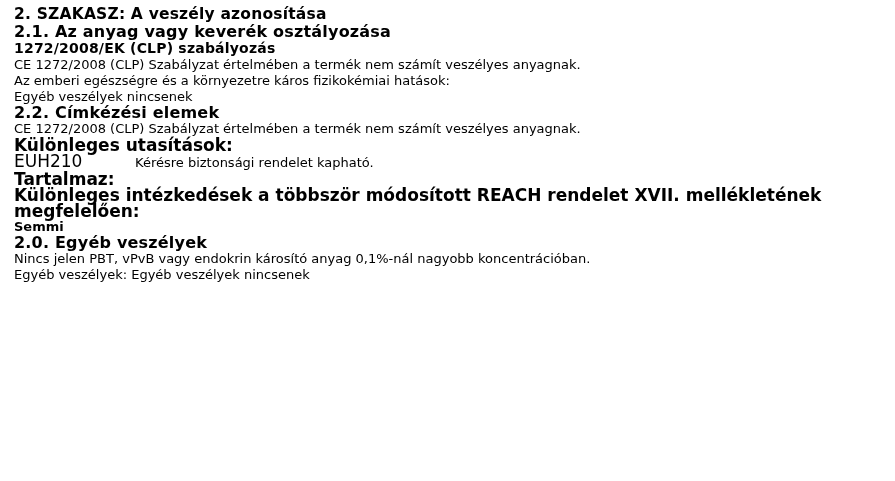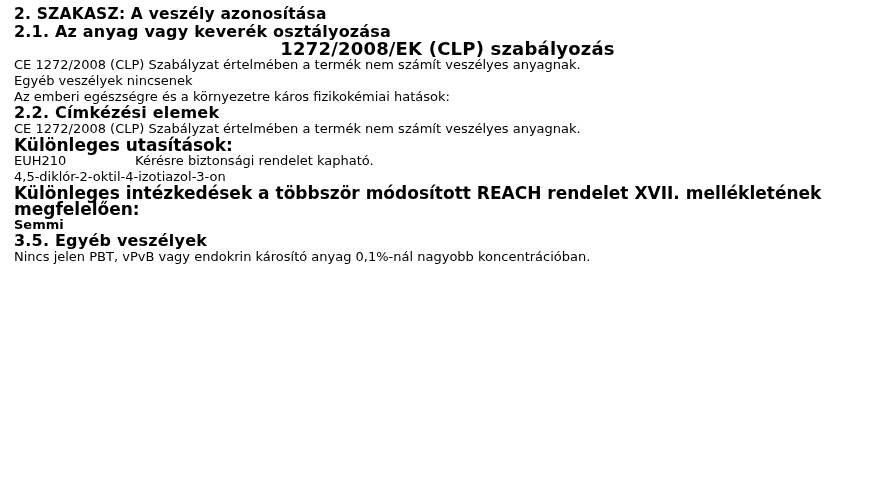--- a/index.html
+++ b/index.html
@@ -33,25 +33,24 @@
     line-height: 19px;
     letter-spacing: 0.2px;
   }
   .h2 {
     font-size: 16px;
     font-weight: bold;
     line-height: 16px;
     letter-spacing: 0.2px;
   }
   .h3 {
-    font-size: 18px;
+    font-size: 14px;
     font-weight: bold;
     line-height: 17px;
     letter-spacing: 0.2px;
-    text-align: center;
   }
   .body-line {
     font-size: 13px;
     font-weight: normal;
     line-height: 16px;
   }
   .bold-line {
     font-size: 17px;
     font-weight: bold;
     line-height: 16px;
@@ -70,61 +69,62 @@
   .mt16 { margin-top: 16px; }
   .mt43 { margin-top: 43px; }
 
   .euh-row {
     display: flex;
     align-items: baseline;
   }
   .euh-code {
     display: inline-block;
     min-width: 121px;
-    font-size: 13px;
+    font-size: 17px;
     line-height: 16px;
   }
   .euh-text {
     font-size: 13px;
     line-height: 16px;
   }
 </style>
 </head>
 <body>
 
 <div class="doc">
 
   <h1 class="h1">2. SZAKASZ: A veszély azonosítása</h1>
 
   <h2 class="h2 mt2">2.1. Az anyag vagy keverék osztályozása</h2>
 
   <h3 class="h3 mt11">1272/2008/EK (CLP) szabályozás</h3>
 
   <p class="body-line indent mt9">CE 1272/2008 (CLP) Szabályzat értelmében a termék nem számít veszélyes anyagnak.</p>
 
+  <p class="body-line mt6">Az emberi egészségre és a környezetre káros fizikokémiai hatások:</p>
+
   <p class="body-line indent mt6">Egyéb veszélyek nincsenek</p>
-
-  <p class="body-line mt6">Az emberi egészségre és a környezetre káros fizikokémiai hatások:</p>
 
   <h2 class="h2 mt7">2.2. Címkézési elemek</h2>
 
   <p class="body-line mt43">CE 1272/2008 (CLP) Szabályzat értelmében a termék nem számít veszélyes anyagnak.</p>
 
   <p class="bold-line mt11">Különleges utasítások:</p>
 
   <p class="euh-row mt9">
     <span class="euh-code">EUH210</span>
     <span class="euh-text">Kérésre biztonsági rendelet kapható.</span>
   </p>
 
+  <p class="bold-line mt12">Tartalmaz:</p>
 
-  <p class="body-line mt9">4,5-diklór-2-oktil-4-izotiazol-3-on</p>
 
   <p class="bold-line mt12">Különleges intézkedések a többször módosított REACH rendelet XVII. mellékletének megfelelően:</p>
 
   <p class="body-line mt4">Semmi</p>
 
-  <h2 class="h2 mt2">3.5. Egyéb veszélyek</h2>
+  <h2 class="h2 mt2">2.0. Egyéb veszélyek</h2>
 
   <p class="body-line indent mt16">Nincs jelen PBT, vPvB vagy endokrin károsító anyag 0,1%-nál nagyobb koncentrációban.</p>
 
+  <p class="body-line mt10">Egyéb veszélyek: Egyéb veszélyek nincsenek</p>
 
 </div>
 
 </body></html>

